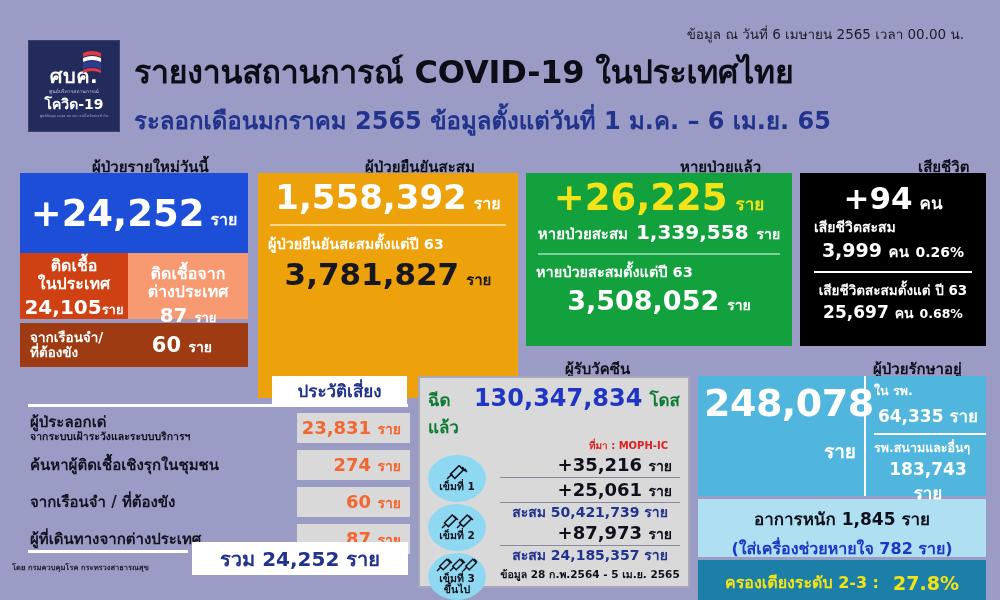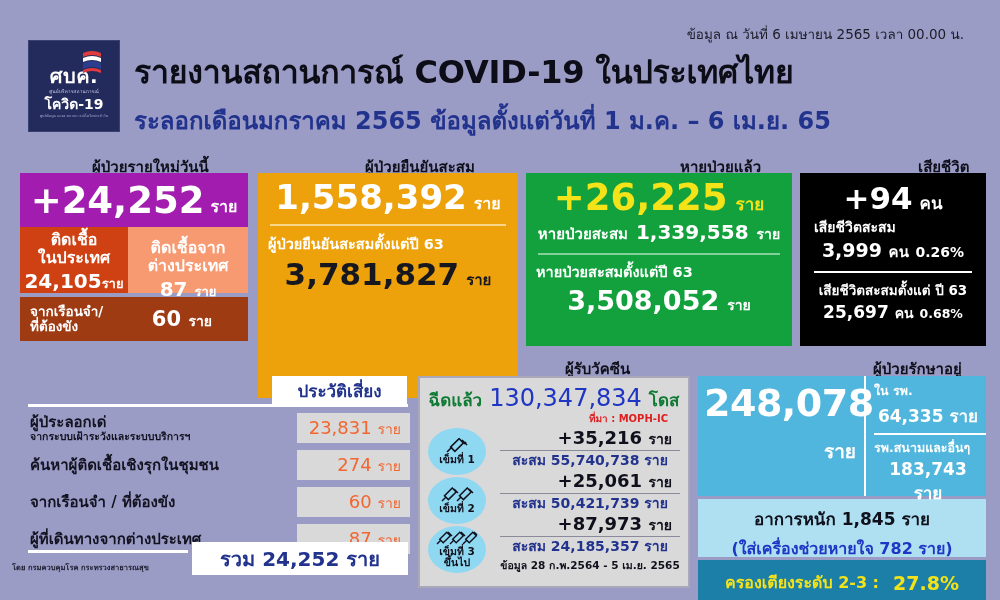--- a/index.html
+++ b/index.html
@@ -61,21 +61,21 @@
   
   .cap {
     position: absolute;
     font-size: 15px; font-weight: bold; color: #10101c;
     white-space: nowrap;
   }
 
   
   .c1 { position: absolute; left: 20px; top: 173px; width: 228px; }
   .c1-top {
-    background: #a21caf; height: 54px;
+    background: #1d4ed8; height: 80px;
     display: flex; align-items: center; justify-content: center; gap: 6px;
   }
   .c1-top .big { color: #ffffff; font-size: 37px; font-weight: bold; line-height: 1; }
   .c1-top .unit { color: #ffffff; font-size: 16px; font-weight: bold; padding-top: 12px; }
   .c1-mid { display: flex; height: 66px; }
   .c1-dom { background: #cf4113; width: 108px; padding: 4px 0 0 0; text-align: center; }
   .c1-intl { background: #f79a72; width: 120px; padding: 12px 0 0 0; text-align: center; }
   .c1-lbl { color: #ffffff; font-size: 16px; font-weight: bold; line-height: 1.12; }
   .c1-val { color: #ffffff; font-size: 20px; font-weight: bold; line-height: 1; margin-top: 4px; }
   .c1-val .sm { font-size: 13px; }
@@ -151,21 +151,21 @@
     display: flex; align-items: center; height: 37px; position: relative;
   }
   .risk-lab { color: #121220; font-size: 15px; font-weight: bold; line-height: 1.05; padding-left: 10px; }
   .risk-lab .sub { display: block; font-size: 10.5px; font-weight: bold; margin-top: 1px; }
   .risk-pill {
     position: absolute; right: 0; top: 3px;
     width: 113px; height: 30px; background: #d9d9d9;
     display: flex; align-items: center; justify-content: flex-end;
     padding-right: 9px;
   }
-  .risk-pill span { color: #f26630; font-size: 18px; font-weight: normal; }
+  .risk-pill span { color: #f26630; font-size: 18px; font-weight: bold; }
   .risk-pill span .un { font-size: 14px; }
   .risk-rule2 {
     position: absolute; left: 28px; top: 550px; width: 160px; height: 3px; background: #ffffff;
   }
   .risk-total {
     position: absolute; left: 192px; top: 542px; width: 216px; height: 33px;
     background: #ffffff; display: flex; align-items: center; justify-content: center;
   }
   .risk-total span { color: #22338e; font-size: 20px; font-weight: bold; }
   .footer {
@@ -173,21 +173,21 @@
     font-size: 7.5px; color: #1a1a2c; font-weight: bold; white-space: nowrap;
   }
 
   
   .vac {
     position: absolute; left: 418px; top: 376px; width: 272px; height: 212px;
     background: #d9d9d9; border: 2px solid #a8a8b8; padding: 6px 8px 0 8px;
   }
   .vac-top { display: flex; align-items: baseline; gap: 7px; justify-content: center; }
   .vac-top .g { color: #0f7a33; font-size: 17px; font-weight: bold; }
-  .vac-top .n { color: #1f35c4; font-size: 24px; font-weight: normal; }
+  .vac-top .n { color: #1f35c4; font-size: 24px; font-weight: bold; }
   .vac-src { text-align: right; color: #e02020; font-size: 10px; font-weight: bold; margin-top: -2px; padding-right: 12px; }
   .vac-body { display: flex; gap: 6px; margin-top: 2px; }
   .vac-icons { width: 66px; }
   .vac-circ {
     width: 58px; height: 47px; border-radius: 50%;
     background: #8fd8f2; margin-bottom: 2px;
     display: flex; flex-direction: column; align-items: center; justify-content: center;
   }
   .vac-circ .cl { color: #10101c; font-size: 10.5px; font-weight: bold; line-height: 1.05; text-align: center; margin-top: -1px; }
   .vac-rows { flex: 1; }
@@ -415,21 +415,20 @@
           <div class="cl">เข็มที่ 3</div>
           <div class="cl">ขึ้นไป</div>
         </div>
 
       </div>
       <div class="vac-rows">
 
         <div class="vac-r">
           <div class="plus"><span>+35,216</span> <span class="un">ราย</span></div>
           <div class="line"></div>
-          <div class="acc">สะสม 55,740,738 ราย</div>
         </div>
 
         <div class="vac-r">
           <div class="plus"><span>+25,061</span> <span class="un">ราย</span></div>
           <div class="line"></div>
           <div class="acc">สะสม 50,421,739 ราย</div>
         </div>
 
         <div class="vac-r">
           <div class="plus"><span>+87,973</span> <span class="un">ราย</span></div>

